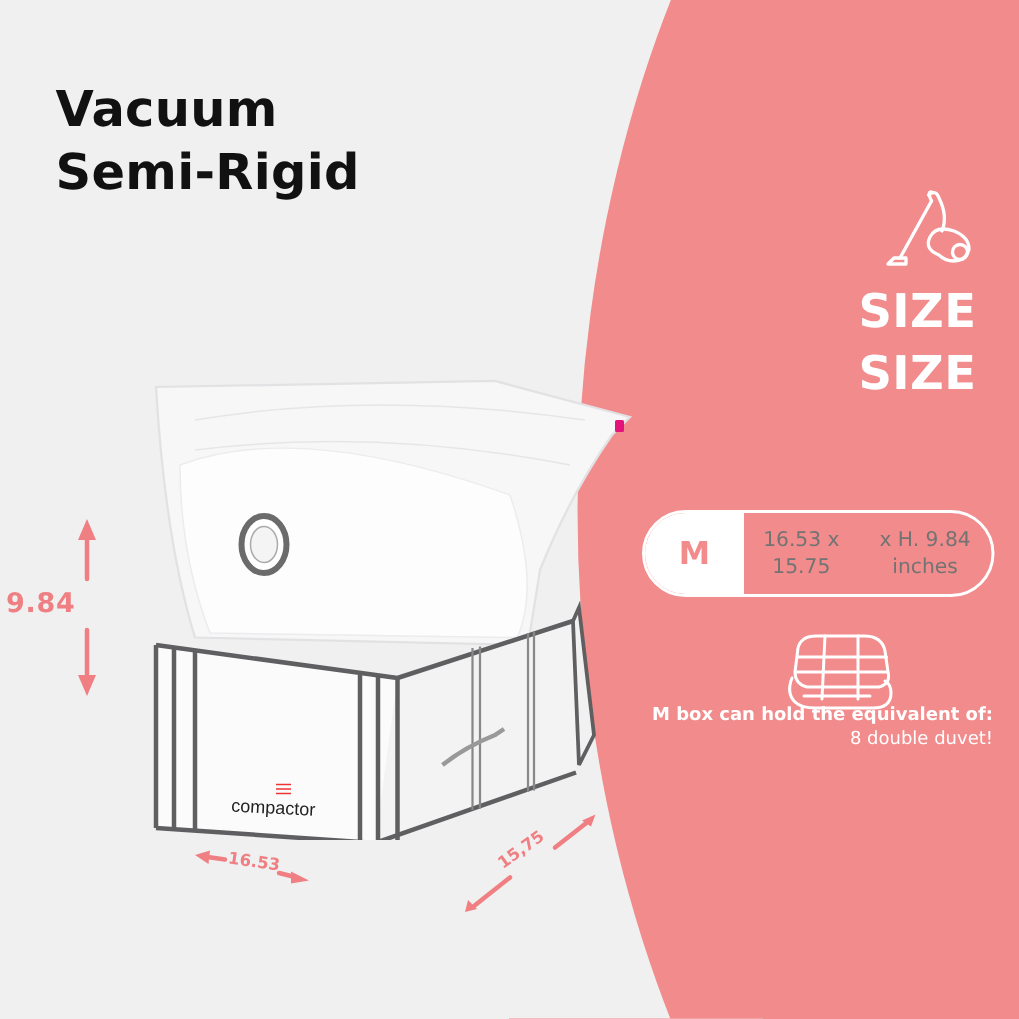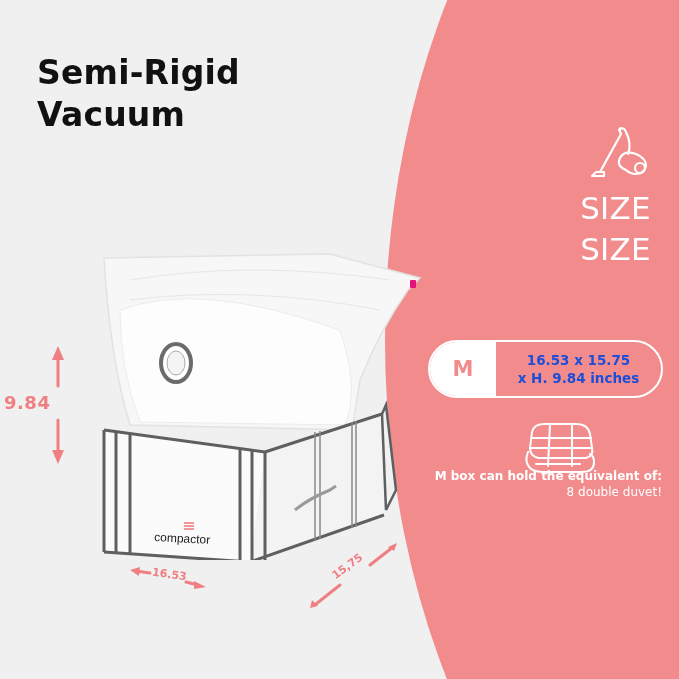--- a/index.html
+++ b/index.html
@@ -6,47 +6,47 @@
   body { width:679px; height:679px; overflow:hidden; background:#f0f0f0; position:relative;
          font-family:"DejaVu Sans", sans-serif; }
   .stage { position:absolute; inset:0; overflow:hidden; }
   .pink-blob { position:absolute; left:385px; top:-330px; width:900px; height:1340px;
                border-radius:50%; background:#f28b8c; }
   .title { position:absolute; left:37px; top:52px; margin:0; font-weight:bold;
            font-size:33px; line-height:42px; color:#111; letter-spacing:0.2px; }
   .title span { display:block; }
   .vac-icon { position:absolute; right:29px; top:124px; width:62px; height:56px; }
   .heading { position:absolute; right:28px; top:188px; margin:0; text-align:center; color:#fff;
-             font-weight:normal; font-size:31px; line-height:41px; letter-spacing:0.3px; white-space:nowrap; }
+             font-weight:bold; font-size:31px; line-height:41px; letter-spacing:0.3px; white-space:nowrap; }
   .heading span { display:block; }
   .pill { position:absolute; left:428px; top:340px; width:235px; height:58px;
           border:2px solid #fff; border-radius:30px; box-sizing:border-box; overflow:hidden; display:flex; }
   .pill-size { width:66px; background:#fff; color:#f28b8c; font-weight:bold; font-size:21px;
                display:flex; align-items:center; justify-content:center; }
-  .pill-dims { flex:1; color:#1d4ed8; font-weight:bold; font-size:13.5px; line-height:18px;
-               display:flex; flex-direction:column; align-items:center; justify-content:center; text-align:center; }
+  .pill-dims { flex:1; color:#737373; font-weight:normal; font-size:13.5px; line-height:18px;
+               display:flex; flex-direction:row; align-items:center; justify-content:center; text-align:center; }
   .duvet-icon { position:absolute; left:520px; top:418px; width:78px; height:60px; }
   .capacity { position:absolute; right:17px; top:468px; text-align:right; color:#fff; font-size:12px; line-height:16px; }
   .capacity .l1 { font-weight:bold; }
   .product { position:absolute; left:90px; top:240px; width:340px; height:320px; }
   .dim { position:absolute; color:#ef7f82; font-weight:bold; }
   .dim-h-label { left:4px; top:392px; font-size:18px; letter-spacing:0.5px; }
   .dim-w-label { left:152px; top:568px; font-size:11px; transform:rotate(8deg); }
   .dim-d-label { left:330px; top:560px; font-size:11px; transform:rotate(-36deg); }
   svg.arrows { position:absolute; left:0; top:0; width:679px; height:679px; pointer-events:none; }
 </style>
 </head>
 <body>
 
 <div class="stage">
   <div class="pink-blob"></div>
 
   <h1 class="title">
+    <span>Vacuum</span>
     <span>Semi-Rigid</span>
-    <span>Vacuum</span>
   </h1>
 
   <svg class="product" viewBox="0 0 340 320">
 
     <path d="M14 18 L240 14 Q300 30 330 38 L318 50 Q290 90 270 140 L262 190 L40 185 Q20 120 14 18 Z" fill="#f7f7f8" stroke="#e2e2e4" stroke-width="1.5"></path>
     <path d="M30 70 Q110 40 250 90 Q270 150 255 185 L50 182 Q30 130 30 70 Z" fill="#fdfdfd" stroke="#ececee"></path>
     <g fill="none" stroke="#e6e6e8" stroke-width="1">
       <path d="M40 40 Q160 20 300 40"></path>
         <path d="M40 60 Q160 45 290 70"></path>
     </g>

